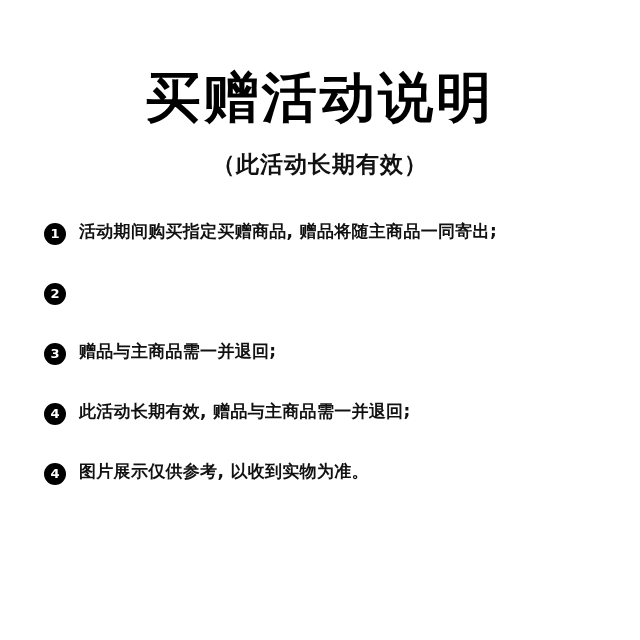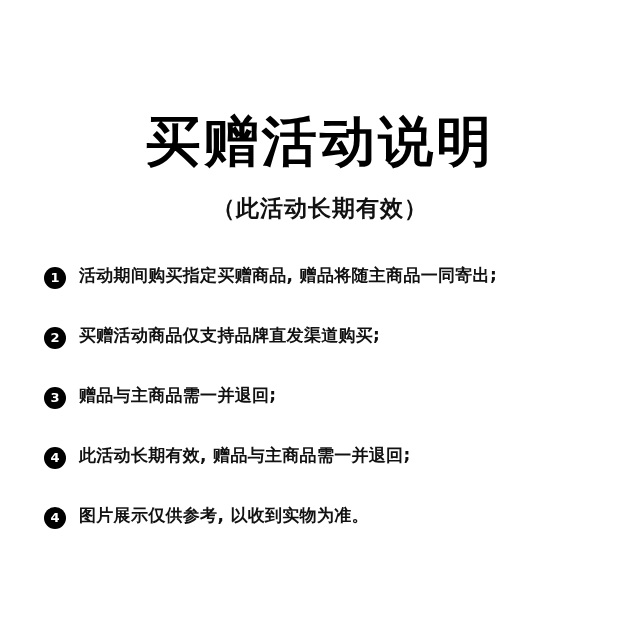--- a/index.html
+++ b/index.html
@@ -15,21 +15,21 @@
     overflow: hidden;
   }
   .page {
     position: relative;
     width: 640px;
     height: 640px;
     box-sizing: border-box;
     display: flex;
     flex-direction: column;
     align-items: center;
-    padding-top: 111px;
+    padding-top: 67px;
   }
   .title {
     font-size: 54px;
     font-weight: 700;
     letter-spacing: 3px;
     line-height: 1.15;
     color: #000000;
     text-align: center;
     font-family: "DejaVu Sans", "Liberation Sans", sans-serif;
     transform: scaleX(1.02);
@@ -94,21 +94,20 @@
 
   <div class="list">
 
     <div class="item">
       <span class="marker">1</span>
       <span class="item-text">活动期间购买指定买赠商品, 赠品将随主商品一同寄出;</span>
     </div>
 
     <div class="item">
       <span class="marker">2</span>
-      <span class="item-text">买赠活动商品仅支持品牌直发渠道购买;</span>
     </div>
 
     <div class="item">
       <span class="marker">3</span>
       <span class="item-text">赠品与主商品需一并退回;</span>
     </div>
 
     <div class="item">
       <span class="marker">4</span>
       <span class="item-text">此活动长期有效, 赠品与主商品需一并退回;</span>

